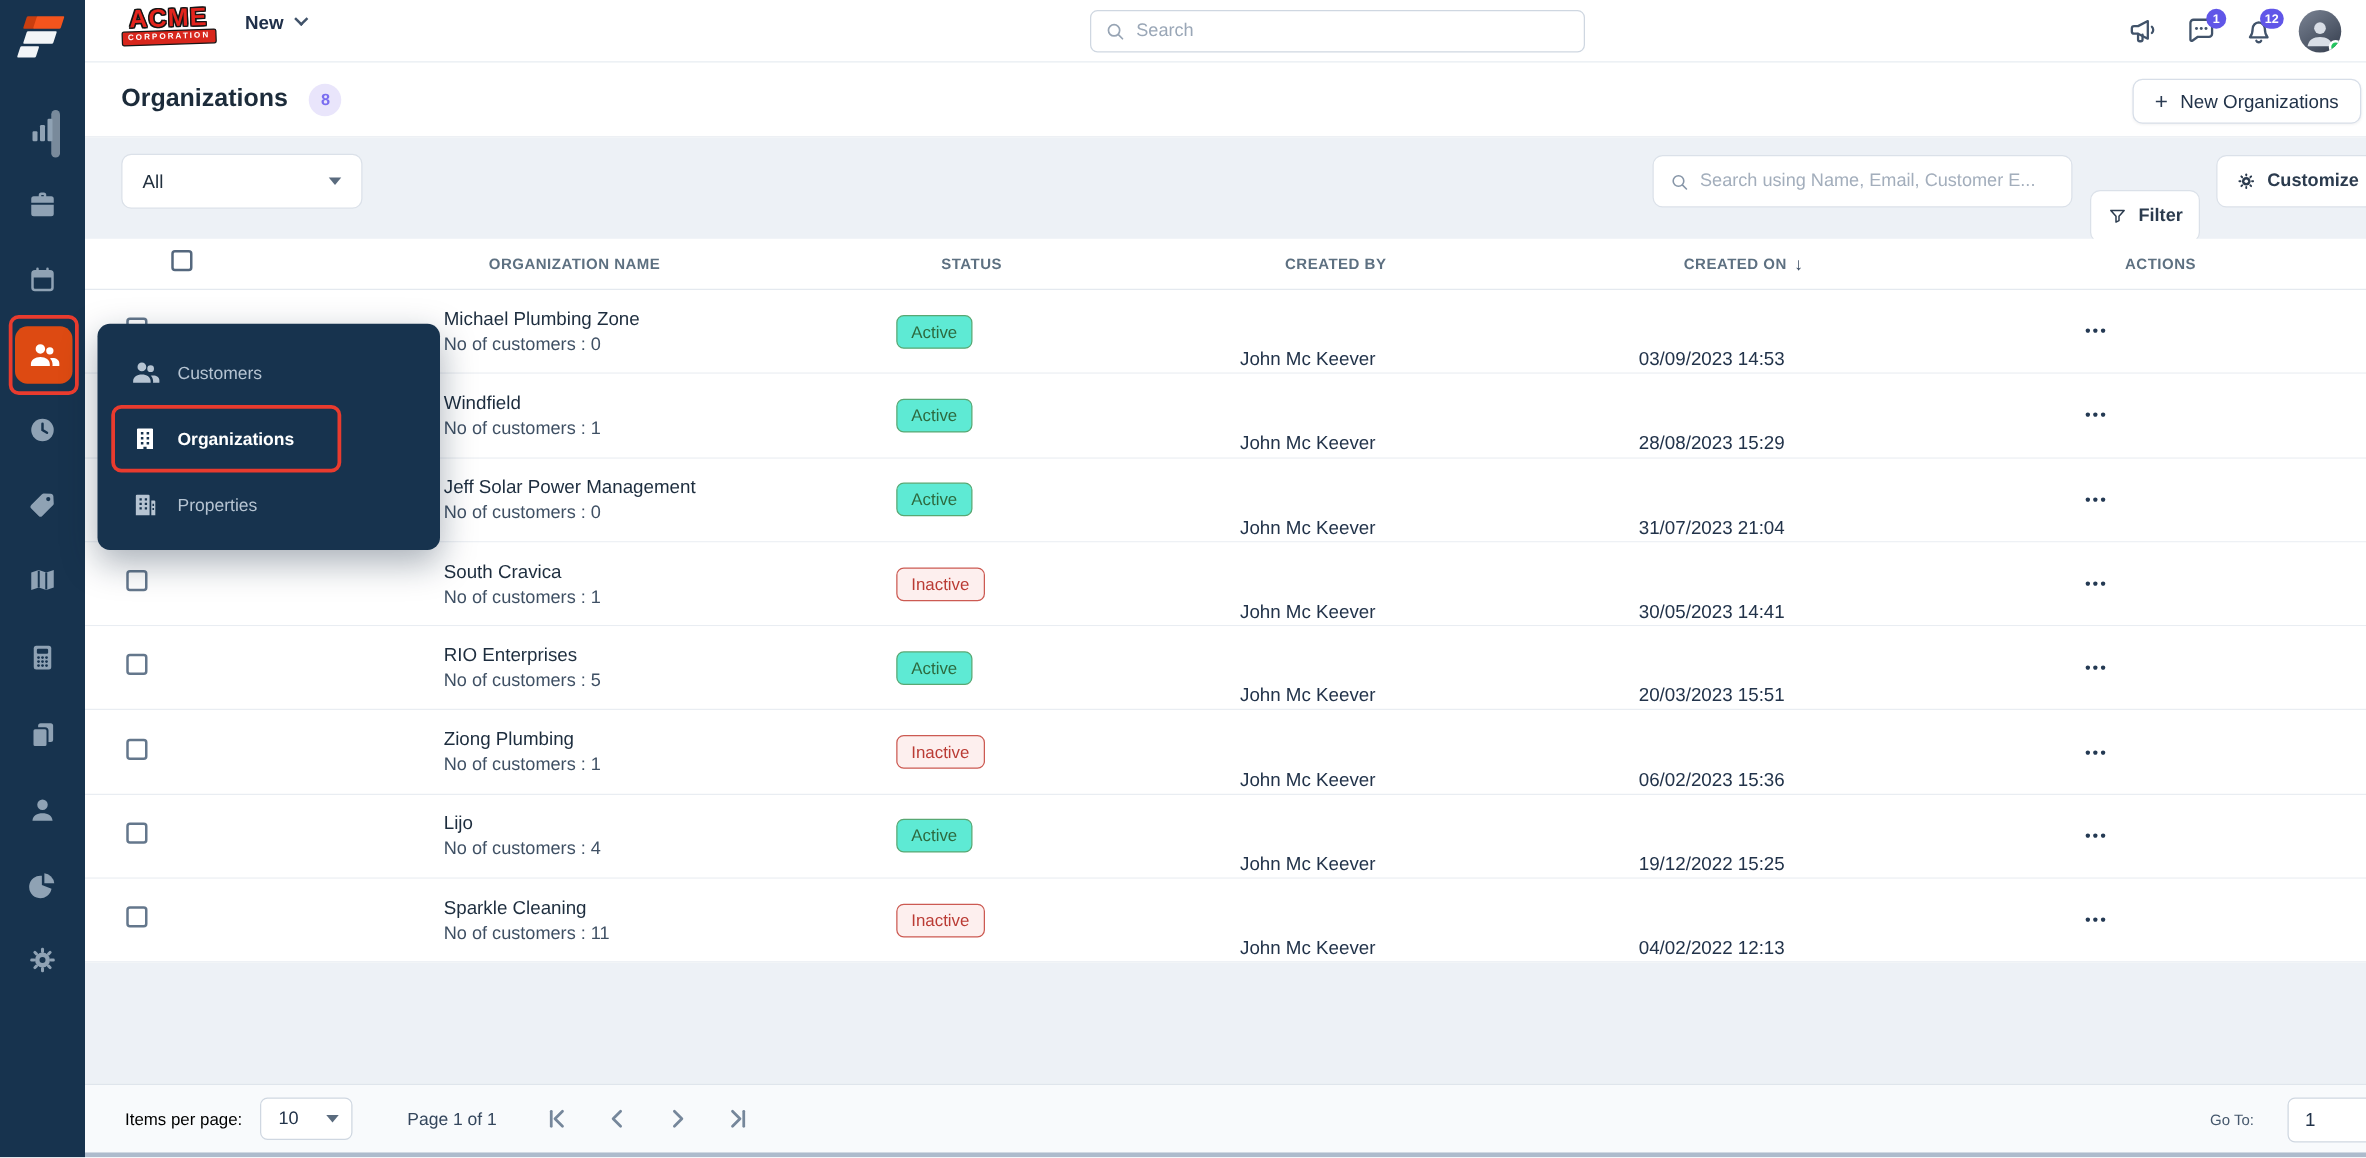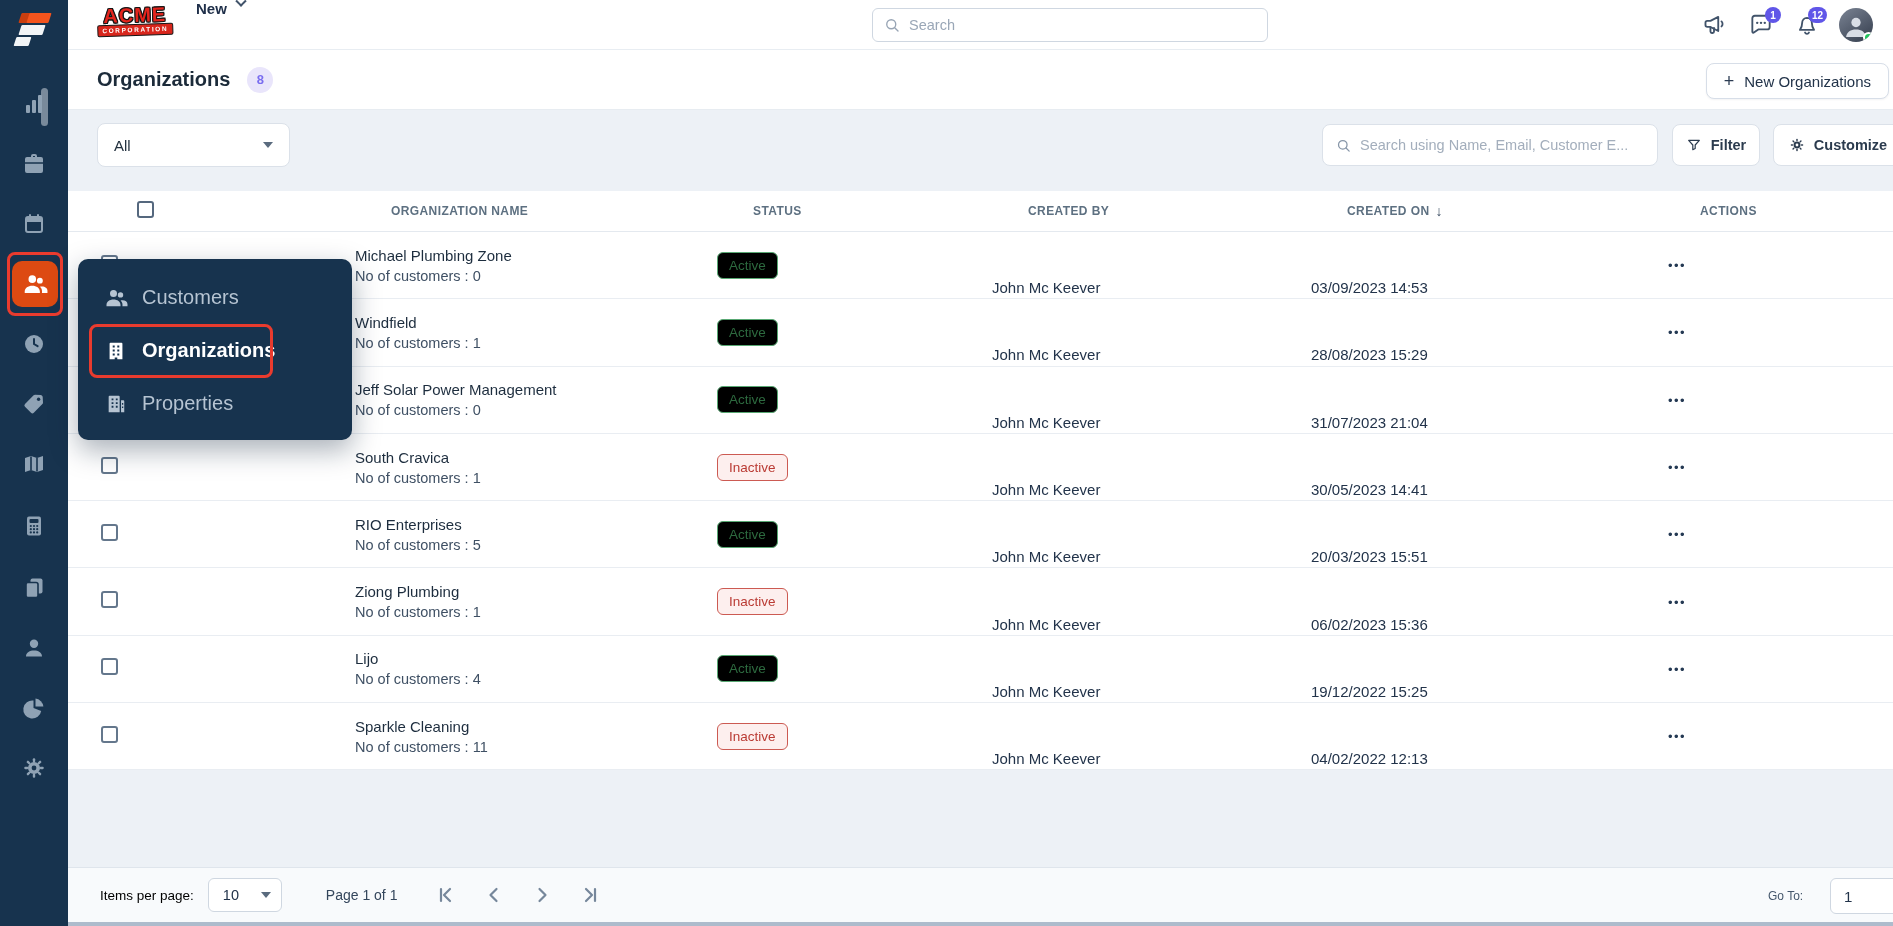--- a/index.html
+++ b/index.html
@@ -20,21 +20,21 @@
   .snav svg { fill:#8FA2B4; }
   .snav.active { background:#DD4A12; left:12px; width:46px; height:46px; border-radius:10px; }
   .snav.active svg { fill:#FFFFFF; }
 
   
   .topbar { position:absolute; left:68px; top:0; right:0; height:50px; background:#fff; border-bottom:1px solid #E8EDF2; z-index:10; }
   .brand { position:absolute; left:29px; top:5px; display:flex; flex-direction:column; align-items:center; transform:rotate(-2deg); }
   .brand-name { font-size:20px; font-weight:800; letter-spacing:1px; color:#E3241D;
     text-shadow:-1px 0 #161616,1px 0 #161616,0 -1px #161616,0 1px #161616,-1px -1px #161616,1px 1px #161616,-1px 1px #161616,1px -1px #161616; line-height:1; }
   .brand-sub { margin-top:-1px; background:#D8261C; border:1px solid #161616; border-radius:2px; color:#fff; font-size:6.5px; font-weight:700; letter-spacing:1.6px; padding:1px 4px; line-height:1.2; }
-  .new-menu { position:absolute; left:128px; top:0; height:36px; display:flex; align-items:flex-start; gap:10px; cursor:pointer; }
+  .new-menu { position:absolute; left:128px; top:0; height:36px; display:flex; align-items:center; gap:10px; cursor:pointer; }
   .new-label { font-size:15px; font-weight:600; color:#20304A; }
   .chev { width:8px; height:8px; border-right:2px solid #41536A; border-bottom:2px solid #41536A; transform:rotate(45deg) translate(-2px,-2px); }
   .top-search { position:absolute; left:804px; top:8px; width:396px; height:34px; border:1px solid #CFD7E1; border-radius:6px; background:#fff; display:flex; align-items:center; padding:0 10px; gap:8px; }
   .top-search input { border:none; outline:none; flex:1; font-size:14.5px; color:#33445a; font-family:"Liberation Sans",sans-serif; background:transparent; }
   .top-search input::placeholder { color:#9AA7B7; }
   .top-icons { position:absolute; right:20px; top:0; height:50px; display:flex; align-items:center; gap:18px; }
   .tico { position:relative; width:28px; height:28px; display:flex; align-items:center; justify-content:center; cursor:pointer; }
   .tbadge { position:absolute; top:-4px; right:-6px; min-width:16px; height:16px; border-radius:9px; background:#6056E8; color:#fff; font-size:10px; font-weight:700; display:flex; align-items:center; justify-content:center; padding:0 4px; }
   .avatar { position:relative; width:34px; height:34px; border-radius:50%; background:linear-gradient(145deg,#7B8494,#333C4C); overflow:hidden; cursor:pointer; }
   .avatar svg { position:absolute; left:3px; top:4px; }
@@ -49,58 +49,58 @@
 
   
   .zone { position:absolute; left:68px; top:110px; right:0; bottom:0; background:#EDF1F6; z-index:1; }
   .scope-select { position:absolute; left:29px; top:13px; width:193px; height:44px; background:#fff; border:1px solid #DBE1E9; border-radius:8px; display:flex; align-items:center; padding:0 16px; cursor:pointer; }
   .scope-select .val { font-size:15px; color:#22303E; flex:1; }
   .caret { width:0; height:0; border-left:5px solid transparent; border-right:5px solid transparent; border-top:6px solid #5A6B7E; }
   .f-search { position:absolute; left:1254px; top:14px; width:336px; height:42px; background:#fff; border:1px solid #DBE1E9; border-radius:8px; display:flex; align-items:center; padding:13px 12px; gap:8px; }
   .f-search input { border:none; outline:none; flex:1; font-size:14.5px; color:#33445a; background:transparent; font-family:"Liberation Sans",sans-serif; }
   .f-search input::placeholder { color:#A3AEBC; }
   .btn-light { position:absolute; top:14px; height:42px; background:#fff; border:1px solid #DBE1E9; border-radius:8px; display:flex; align-items:center; justify-content:center; gap:9px; font-size:14.5px; font-weight:600; color:#2B3B4E; cursor:pointer; }
-  .f-filter { left:1604px; width:88px; }
+  .f-filter { left:1604px; width:88px;margin-top:28px; }
   .f-customize { left:1705px; width:130px; }
 
   
   .tbl { position:absolute; left:0; top:81px; width:100%; background:#fff; }
   .grid { display:grid; grid-template-columns:287px 362px 275px 319px 353px 1fr; align-items:center; }
   .thead { height:41px; border-bottom:1px solid #E4E9EF;padding-left:36px; }
   .th { font-size:12px; font-weight:700; letter-spacing:.4px; color:#5D7081; display:flex; align-items:center; gap:6px; }
   .sort-arrow { font-size:14px; font-weight:700; color:#3C4D63; }
   .trow { height:67.3px; border-bottom:1px solid #E9EDF2; background:#fff; }
   .c-check { padding-left:33px; }
   .cbx { display:inline-block; width:17px; height:17px; border:2px solid #64778C; border-radius:3px; background:#fff; cursor:pointer; }
   .thead .cbx { border-color:#55687E; }
   .org-name { font-size:15px; font-weight:500; color:#1D2D3E; }
   .org-sub { margin-top:4px; font-size:14.5px; color:#3F5064; }
   .badge { display:inline-block; padding:5px 11px; border-radius:6px; font-size:13.5px; }
-  .badge.active { background:#000000; border:1px solid #58A873; color:#2D6A3F; }
+  .badge.active { background:#5eead4; border:1px solid #58A873; color:#2D6A3F; }
   .badge.inactive { background:#FDEFEE; border:1px solid #CC5A52; color:#BA3B34; }
   .tcell { font-size:15px; color:#22334A;margin-top:45px; }
   .dots { font-size:13px; letter-spacing:1.5px; color:#243953; cursor:pointer; padding:6px 4px; }
 
   
   .footer { position:absolute; left:68px; right:0; bottom:4px; height:55px; background:#F8FAFC; border-top:1px solid #DFE5EC; display:flex; align-items:center; padding-left:32px; z-index:5; }
   .foot-label { font-size:13.5px; color:#000000; }
   .ipp-select { margin-left:14px; width:74px; height:34px; background:#fff; border:1px solid #CFD7E1; border-radius:6px; display:flex; align-items:center; padding:0 10px 0 14px; cursor:pointer; }
   .ipp-select .val { flex:1; font-size:14.5px; color:#22334A; }
   .page-info { margin-left:44px; font-size:14px; color:#34465C; }
   .pager { margin-left:38px; display:flex; align-items:center; gap:26px; }
   .pbtn { width:22px; height:22px; display:flex; align-items:center; justify-content:center; cursor:pointer; }
   .goto-label { position:absolute; left:1700px; top:0; height:55px; display:flex; align-items:center; font-size:12px; color:#45576C; }
   .goto-input { position:absolute; left:1762px; top:10px; width:130px; height:36px; background:#fff; border:1px solid #CFD7E1; border-radius:6px; font-size:15px; color:#22334A; padding-left:13px; outline:none; font-family:"Liberation Sans",sans-serif; }
   .bottom-strip { position:absolute; left:68px; right:0; bottom:0; height:4px; background:#ADBBCC; z-index:6; }
 
   
   .flyout { position:absolute; left:78px; top:259px; width:274px; height:181px; background:#17334E; border-radius:10px; box-shadow:0 10px 28px rgba(9,30,52,.35); z-index:50; padding-top:12px; }
   .fly-item { height:53px; display:flex; align-items:center; padding-left:22px; gap:10px; cursor:pointer; }
   .fly-item svg { fill:#B6C4D2; }
-  .fly-item .fl-label { font-size:20px; font-weight:500; color:#B6C4D2; }
+  .fly-item .fl-label { font-size:14px; font-weight:500; color:#B6C4D2; }
   .fly-item.active svg { fill:#FFFFFF; }
   .fly-item.active .fl-label { color:#FFFFFF; font-weight:700; }
   .fly-icon { width:32px; display:flex; justify-content:center; }
 
   
   .annot { position:absolute; border:3px solid #E93B2E; border-radius:8px; z-index:60; pointer-events:none; }
   .annot-sidebar { left:7px; top:252px; width:56px; height:64px; }
   .annot-flyout { left:89px; top:324px; width:184px; height:54px; }
 </style>
 </head>

